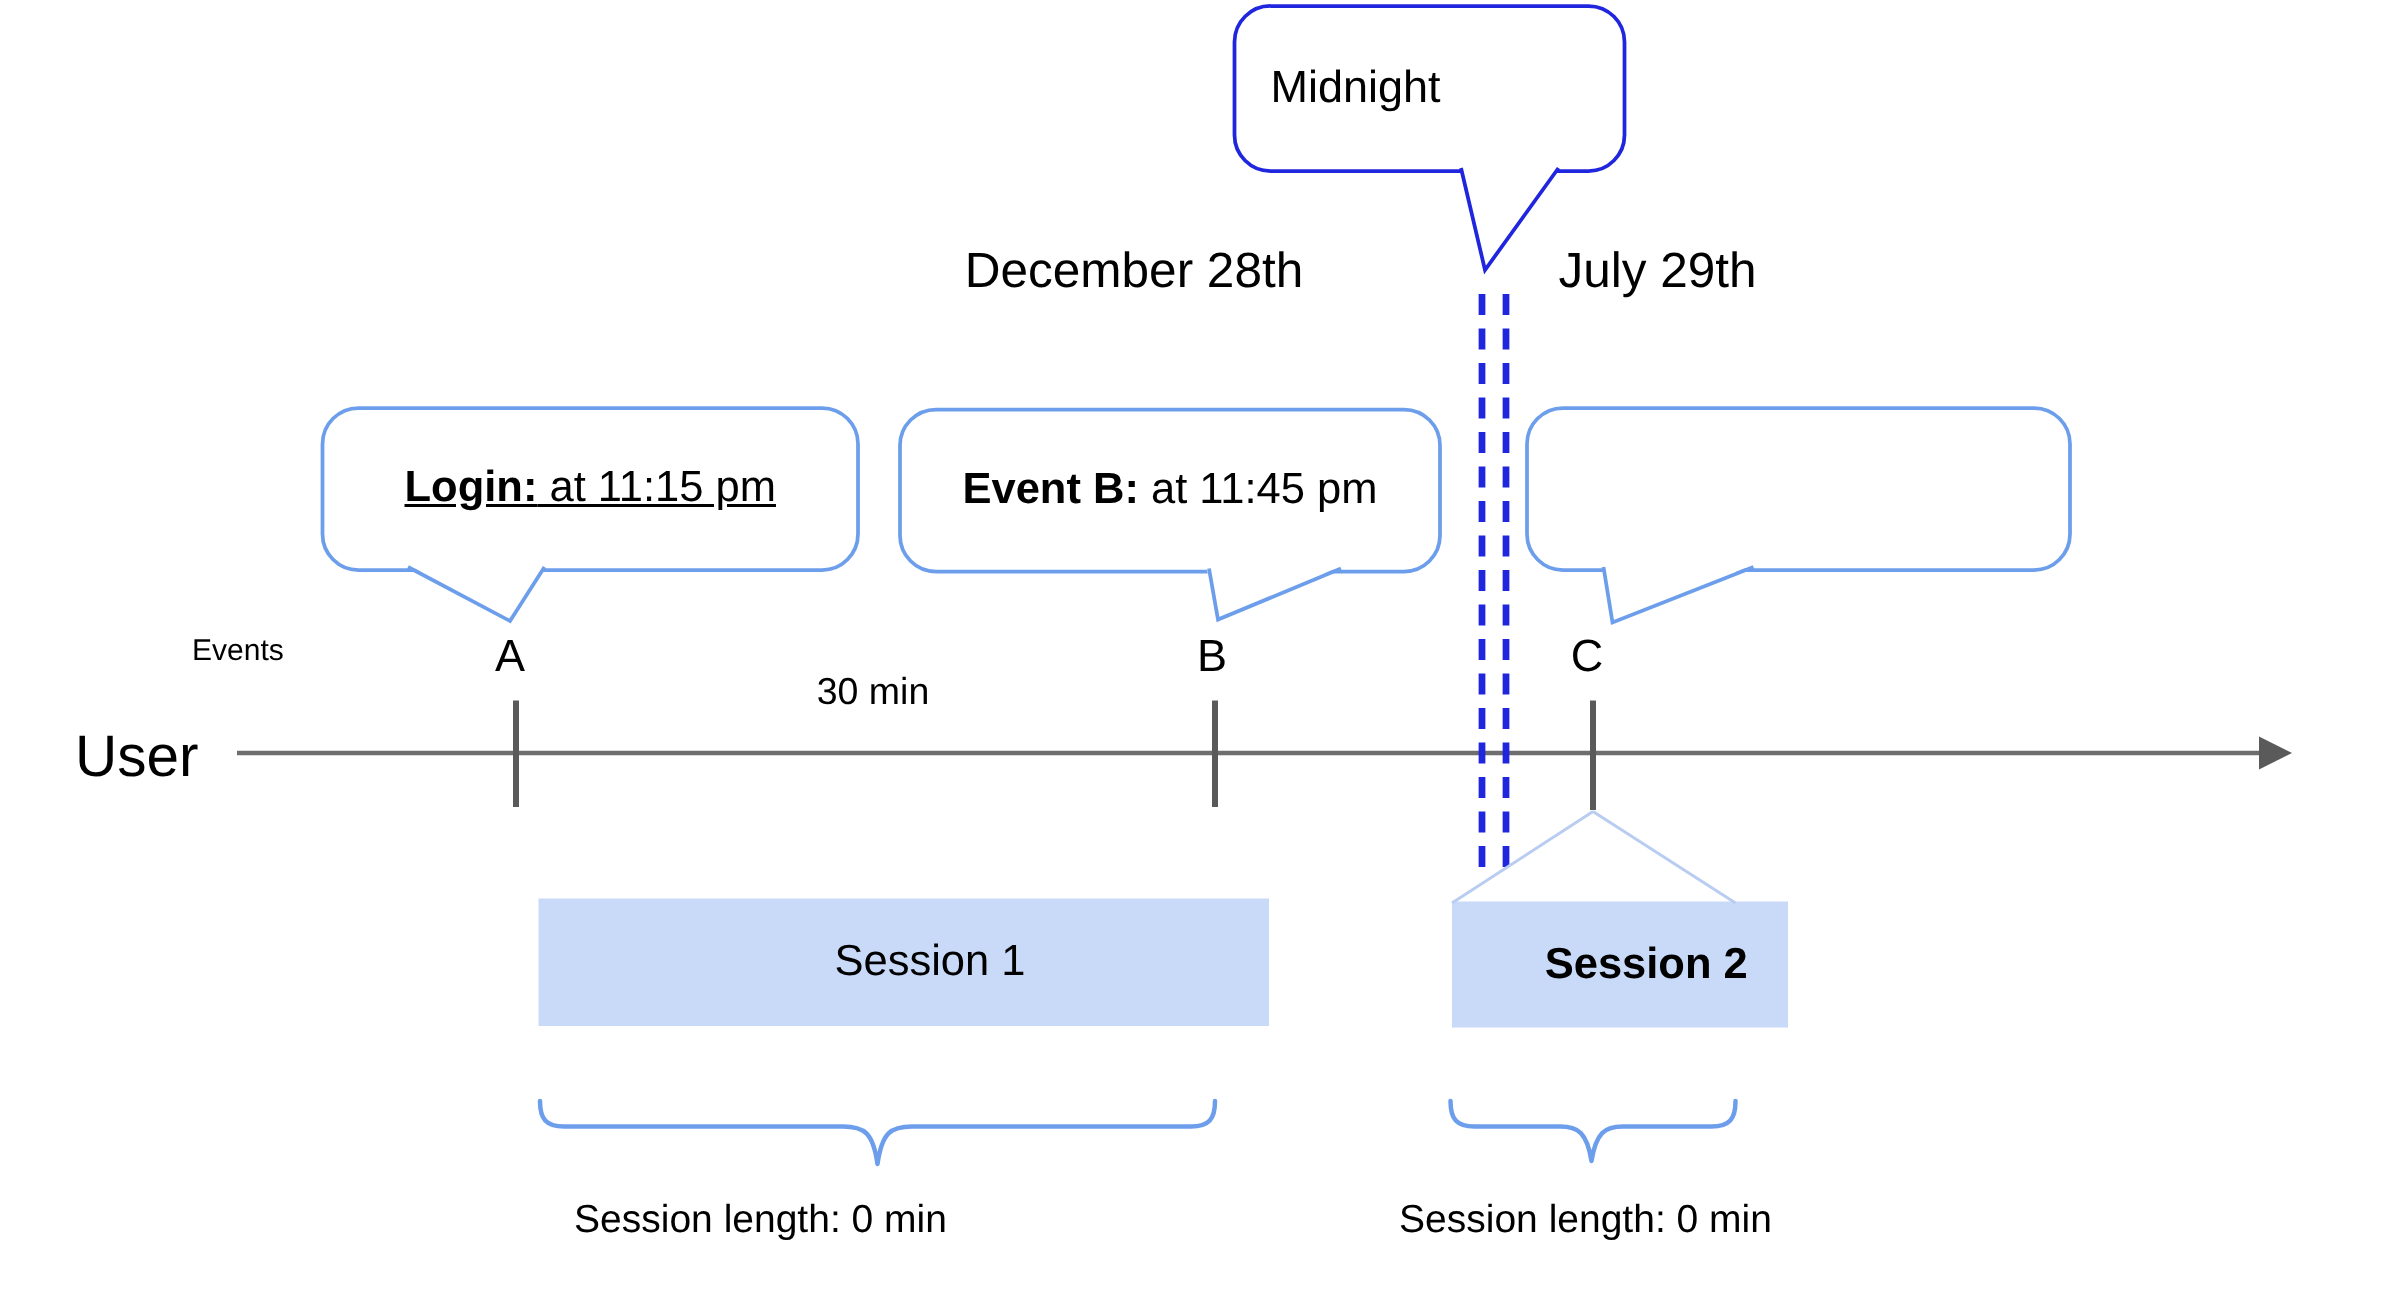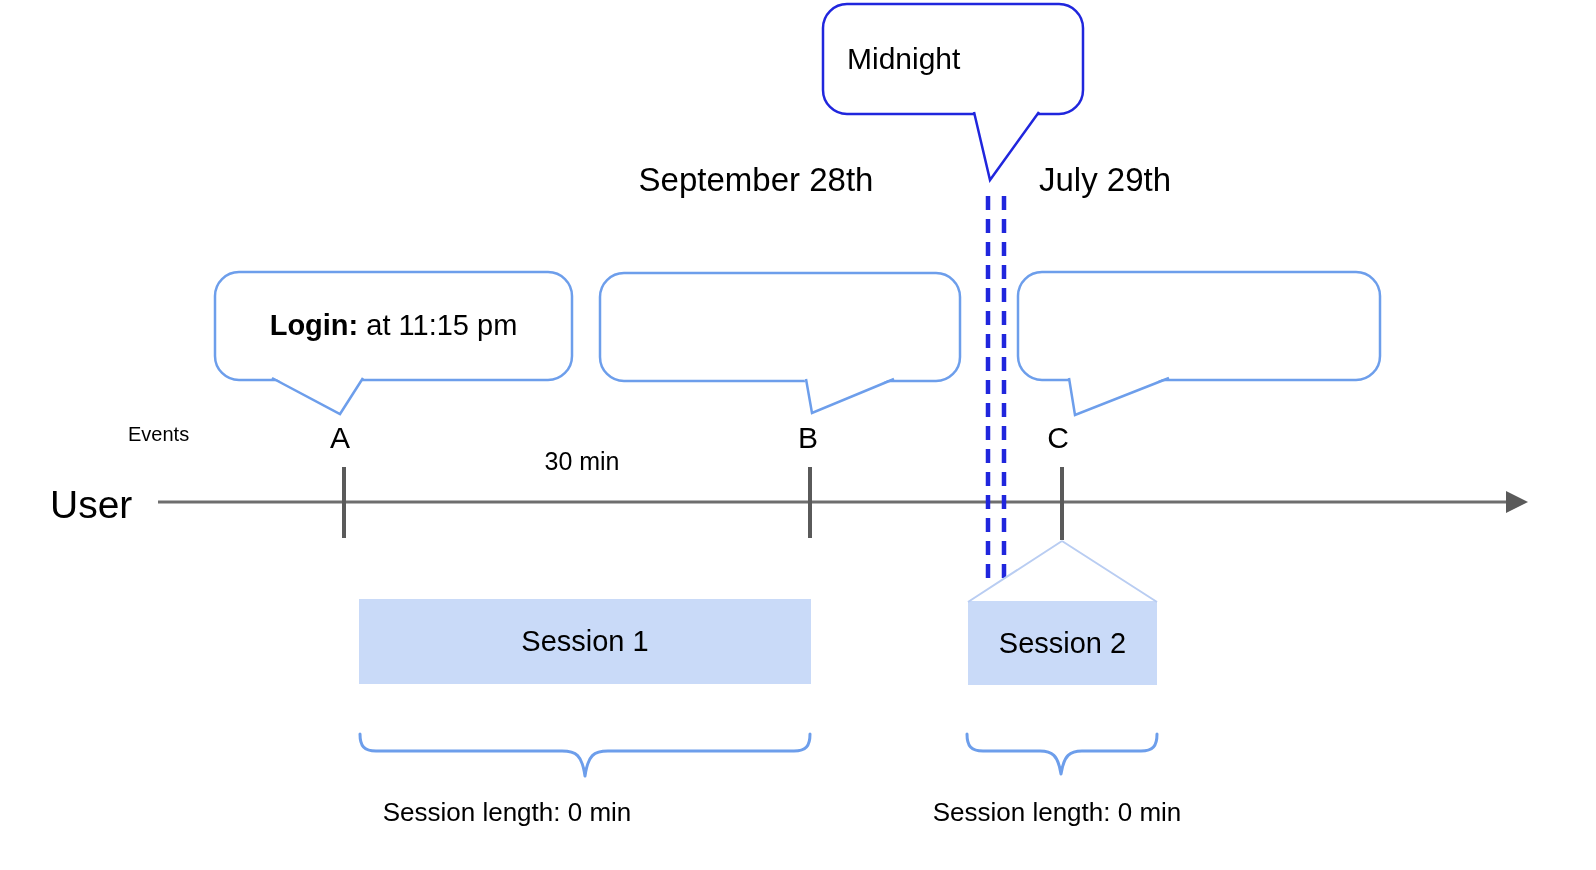--- a/index.html
+++ b/index.html
@@ -31,32 +31,33 @@
   .callout-text .b { font-weight: bold; }
   .events-label { font-size: 20px; }
   .marker-label { font-size: 30px; }
   .user-label { font-size: 39px; }
   .interval-label { font-size: 25px; }
   .session-box {
     position: absolute; z-index: 1;
     background: #c9daf8;
     display: flex; align-items: center; justify-content: center;
     font-size: 29px;
+    padding-left: 35px;
   }
   .length-label { font-size: 26px; }
 </style>
 </head>
 <body>
 
 <div id="canvas">
 
   <div class="session-box" style="left:359px; top:599px; width:452px; height:85px;">
     <span>Session 1</span>
   </div>
-  <div class="session-box" style="left:968px; top:601px; width:189px; height:84px;">
+  <div class="session-box" style="left:968px; top:601px; width:189px; height:84px;font-weight:bold;">
     <span>Session 2</span>
   </div>
 
   <svg id="shapes" viewBox="0 0 1596 870">
 
     <line x1="158" y1="502" x2="1506" y2="502" stroke="#6e6e6e" stroke-width="3"></line>
     <polygon points="1506,491 1528,502 1506,513" fill="#5a5a5a"></polygon>
 
     <line x1="344" y1="467" x2="344" y2="538" stroke="#5a5a5a" stroke-width="4"></line>
     <line x1="810" y1="467" x2="810" y2="538" stroke="#5a5a5a" stroke-width="4"></line>
@@ -83,25 +84,28 @@
 
     <path d="M1062,541 L968,602 M1062,541 L1157,602" fill="none" stroke="#b9cdf2" stroke-width="2"></path>
 
     <path d="M360,734 C360,746 364,751 376,751 L562,751 C576,751 582,755 585,776 C588,755 594,751 608,751 L794,751 C806,751 810,746 810,734" fill="none" stroke="#6d9eeb" stroke-width="3" stroke-linecap="round" stroke-linejoin="round"></path>
 
     <path d="M967,734 C967,746 971,751 983,751 L1040,751 C1052,751 1058,755 1061,774 C1064,755 1070,751 1082,751 L1141,751 C1153,751 1157,746 1157,734" fill="none" stroke="#6d9eeb" stroke-width="3" stroke-linecap="round" stroke-linejoin="round"></path>
   </svg>
 
   <div class="txt midnight-label" style="left:847px; top:42px;">Midnight</div>
 
-  <div class="txt date-label center" style="left:756px; top:161px;">September 28th</div>
+  <div class="txt date-label center" style="left:756px; top:161px;">December 28th</div>
   <div class="txt date-label center" style="left:1105px; top:161px;">July 29th</div>
 
-  <div class="callout-text" style="left:215px; top:272px; width:357px; height:106px;">
+  <div class="callout-text" style="left:215px; top:272px; width:357px; height:106px;text-decoration:underline;">
     <span class="b">Login:</span><span> at 11:15 pm</span>
+  </div>
+  <div class="callout-text" style="left:600px; top:273px; width:360px; height:106px;">
+    <span class="b">Event B:</span><span> at 11:45 pm</span>
   </div>
 
   <div class="txt events-label" style="left:128px; top:423px;">Events</div>
   <div class="txt marker-label center" style="left:340px; top:421px;">A</div>
   <div class="txt marker-label center" style="left:808px; top:421px;">B</div>
   <div class="txt marker-label center" style="left:1058px; top:421px;">C</div>
 
   <div class="txt user-label" style="left:50px; top:483px;">User</div>
   <div class="txt interval-label center" style="left:582px; top:447px;">30 min</div>
 

